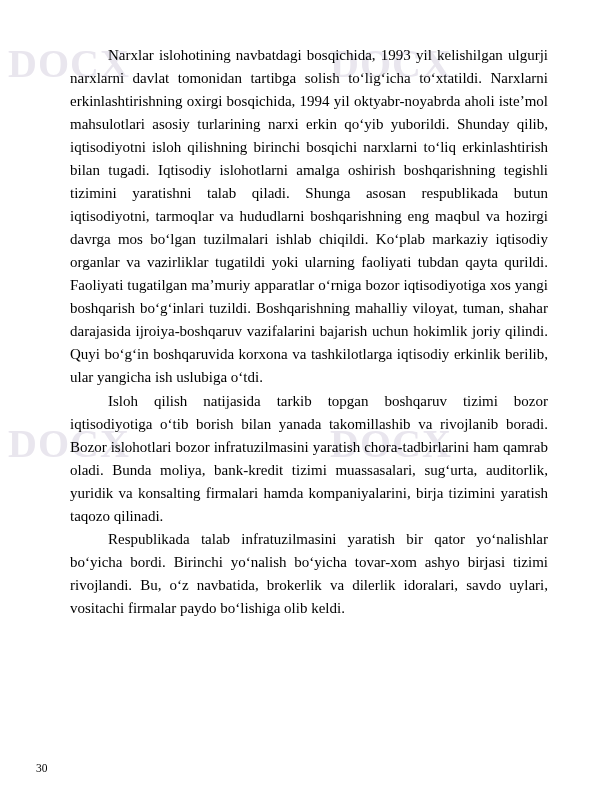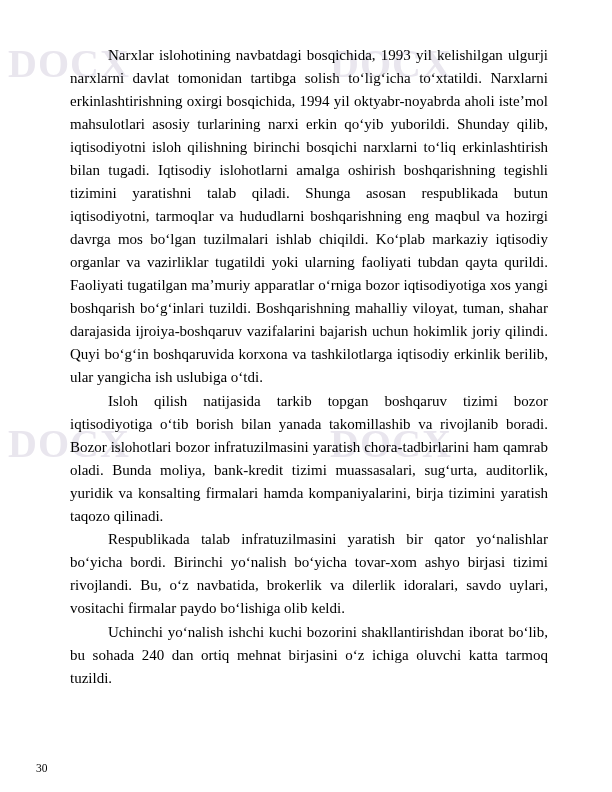--- a/index.html
+++ b/index.html
@@ -78,18 +78,17 @@
     <span class="wm-text wm-1">DOCX</span>
     <span class="wm-text wm-2">DOCX</span>
     <span class="wm-text wm-3">DOCX</span>
     <span class="wm-text wm-4">DOCX</span>
   </div>
 
   <div class="content">
     <p class="para">Narxlar   islohotining   navbatdagi   bosqichida,   1993   yil   kelishilgan   ulgurji   narxlarni   davlat   tomonidan   tartibga   solish   to‘lig‘icha   to‘xtatildi.   Narxlarni   erkinlashtirishning   oxirgi   bosqichida,   1994   yil   oktyabr-noyabrda   aholi   iste’mol   mahsulotlari   asosiy   turlarining   narxi   erkin   qo‘yib   yuborildi.   Shunday   qilib, iqtisodiyotni   isloh   qilishning   birinchi   bosqichi   narxlarni   to‘liq   erkinlashtirish   bilan tugadi.   Iqtisodiy   islohotlarni   amalga   oshirish   boshqarishning   tegishli   tizimini yaratishni talab qiladi. Shunga asosan respublikada butun iqtisodiyotni, tarmoqlar va hududlarni   boshqarishning   eng   maqbul   va   hozirgi   davrga   mos   bo‘lgan   tuzilmalari ishlab   chiqildi.   Ko‘plab   markaziy   iqtisodiy   organlar   va   vazirliklar   tugatildi   yoki ularning   faoliyati   tubdan   qayta   qurildi.   Faoliyati   tugatilgan   ma’muriy   apparatlar o‘rniga bozor iqtisodiyotiga xos yangi boshqarish bo‘g‘inlari tuzildi. Boshqarishning mahalliy   viloyat,   tuman,   shahar   darajasida   ijroiya-boshqaruv   vazifalarini   bajarish uchun   hokimlik   joriy   qilindi.   Quyi   bo‘g‘in   boshqaruvida   korxona   va   tashkilotlarga iqtisodiy erkinlik berilib, ular yangicha ish uslubiga o‘tdi.</p>
     <p class="para">Isloh qilish natijasida tarkib topgan boshqaruv tizimi bozor iqtisodiyotiga o‘tib borish   bilan   yanada   takomillashib   va   rivojlanib   boradi.     Bozor   islohotlari   bozor infratuzilmasini   yaratish   chora-tadbirlarini   ham   qamrab   oladi.   Bunda   moliya,   bank-kredit tizimi muassasalari, sug‘urta, auditorlik, yuridik va konsalting firmalari hamda kompaniyalarini, birja tizimini yaratish taqozo qilinadi.</p>
     <p class="para">Respublikada   talab   infratuzilmasini   yaratish   bir   qator   yo‘nalishlar   bo‘yicha bordi. Birinchi yo‘nalish bo‘yicha tovar-xom ashyo birjasi tizimi rivojlandi. Bu, o‘z navbatida,   brokerlik   va   dilerlik   idoralari,   savdo   uylari,   vositachi   firmalar   paydo bo‘lishiga olib keldi.</p>
-    <p class="para">Uchinchi   yo‘nalish   ishchi   kuchi   bozorini   shakllantirishdan   iborat   bo‘lib,   bu sohada 240 dan ortiq mehnat birjasini o‘z ichiga oluvchi katta tarmoq tuzildi.</p>
   </div>
 
   <div class="page-number">30</div>
 
 </div>
 
 </body></html>

